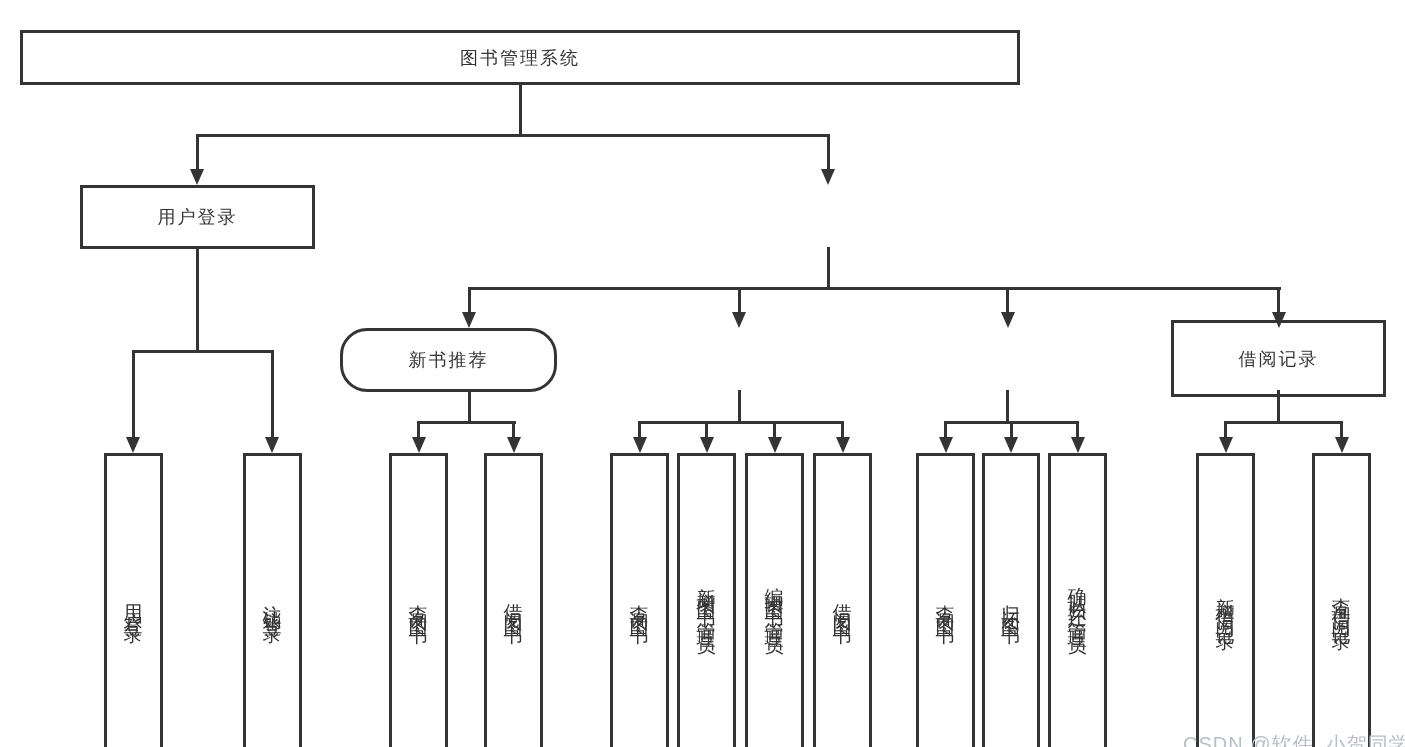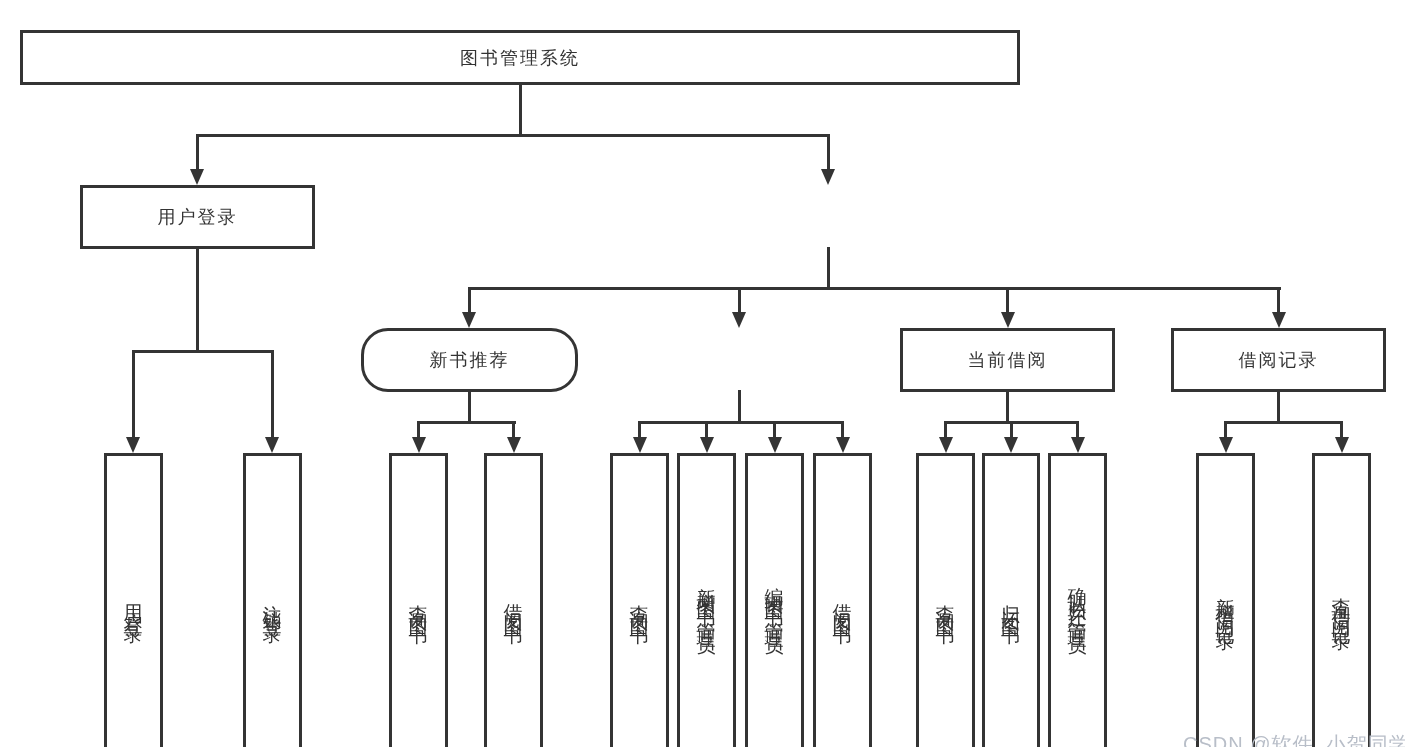--- a/index.html
+++ b/index.html
@@ -47,27 +47,24 @@
 <div class="canvas">
 
   <div class="box" style="left:20px;top:14px;width:1000px;height:55px;">
     <span class="hlabel">图书管理系统</span>
   </div>
 
   <div class="box" style="left:80px;top:169px;width:235px;height:64px;">
     <span class="hlabel">用户登录</span>
   </div>
 
-  <div class="box" style="left:361px;top:312px;width:217px;height:64px;border-radius:27px;">
+  <div class="box" style="left:340px;top:312px;width:217px;height:64px;border-radius:27px;">
     <span class="hlabel">新书推荐</span>
   </div>
-  <div class="box" style="left:900px;top:312px;width:215px;height:64px;">
-    <span class="hlabel">当前借阅</span>
-  </div>
-  <div class="box" style="left:1171px;top:312px;width:215px;height:64px;">
+  <div class="box" style="left:1171px;top:304px;width:215px;height:77px;">
     <span class="hlabel">借阅记录</span>
   </div>
 
   <div class="box leaf" style="left:104px;">
     <span class="vtext">用户登录</span>
   </div>
   <div class="box leaf" style="left:243px;">
     <span class="vtext">注销登录</span>
   </div>
 

